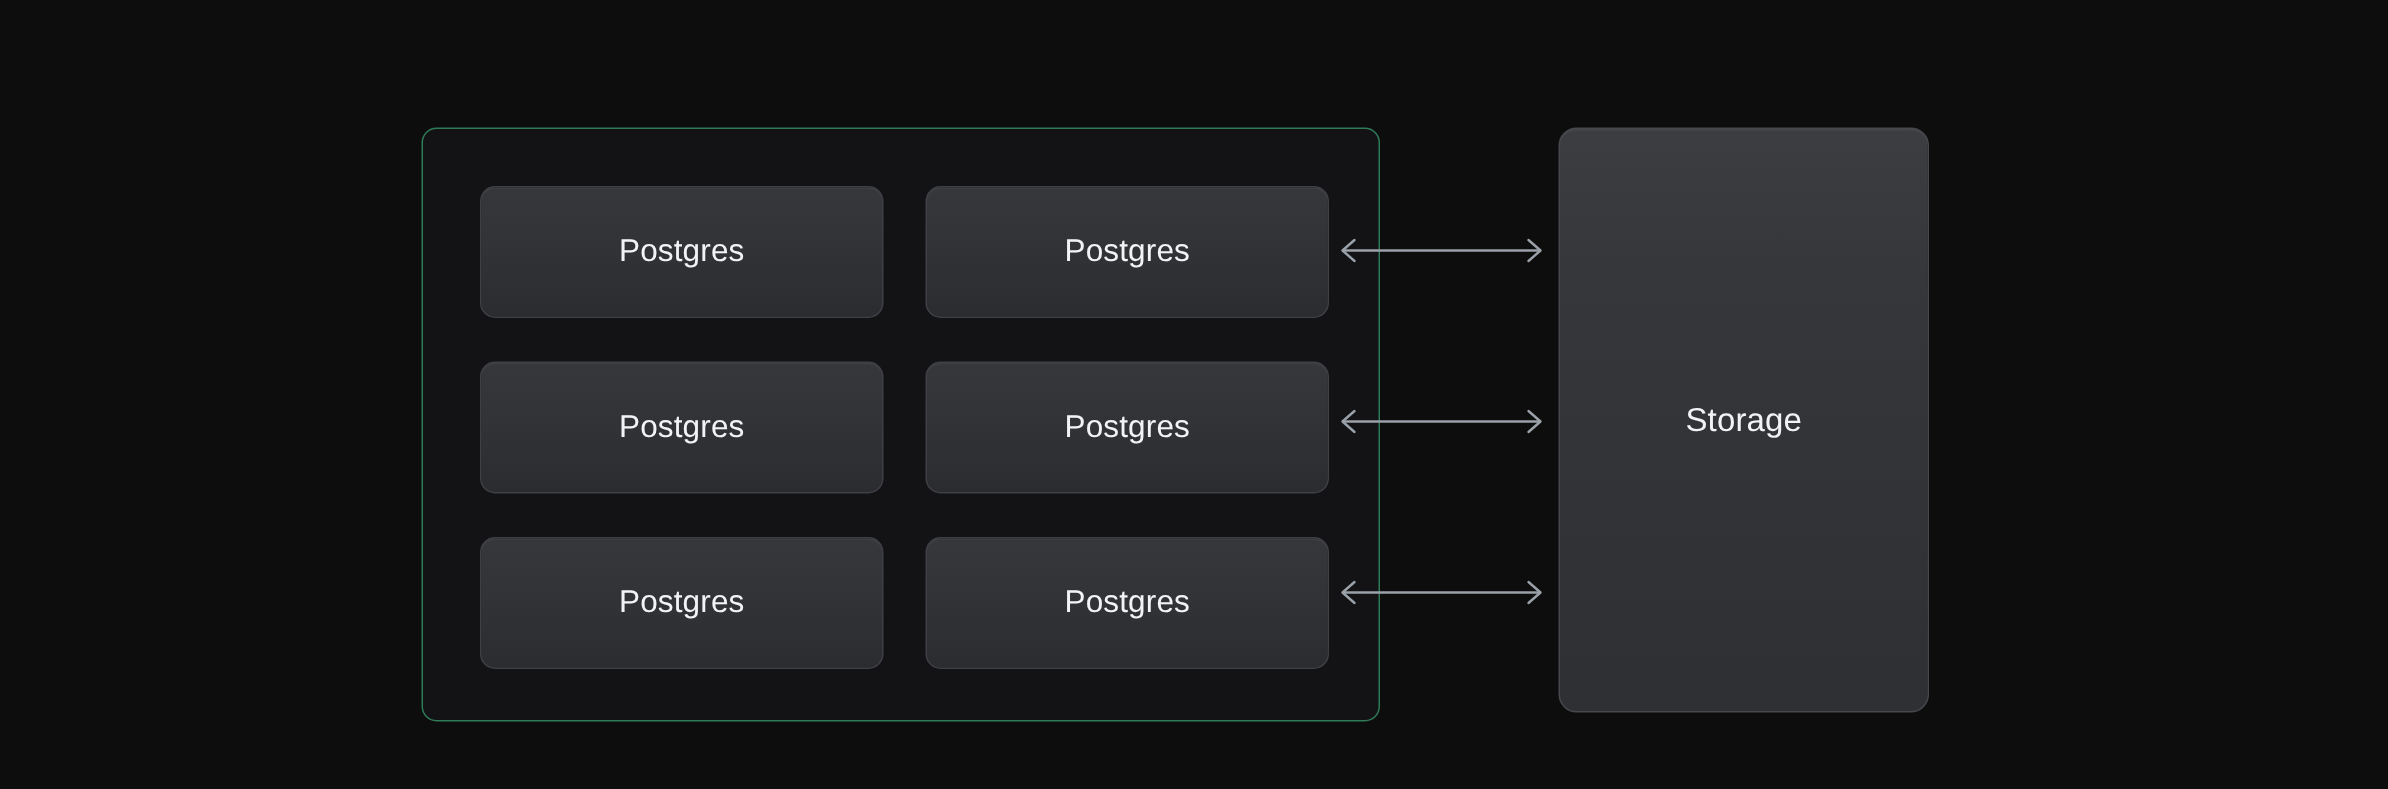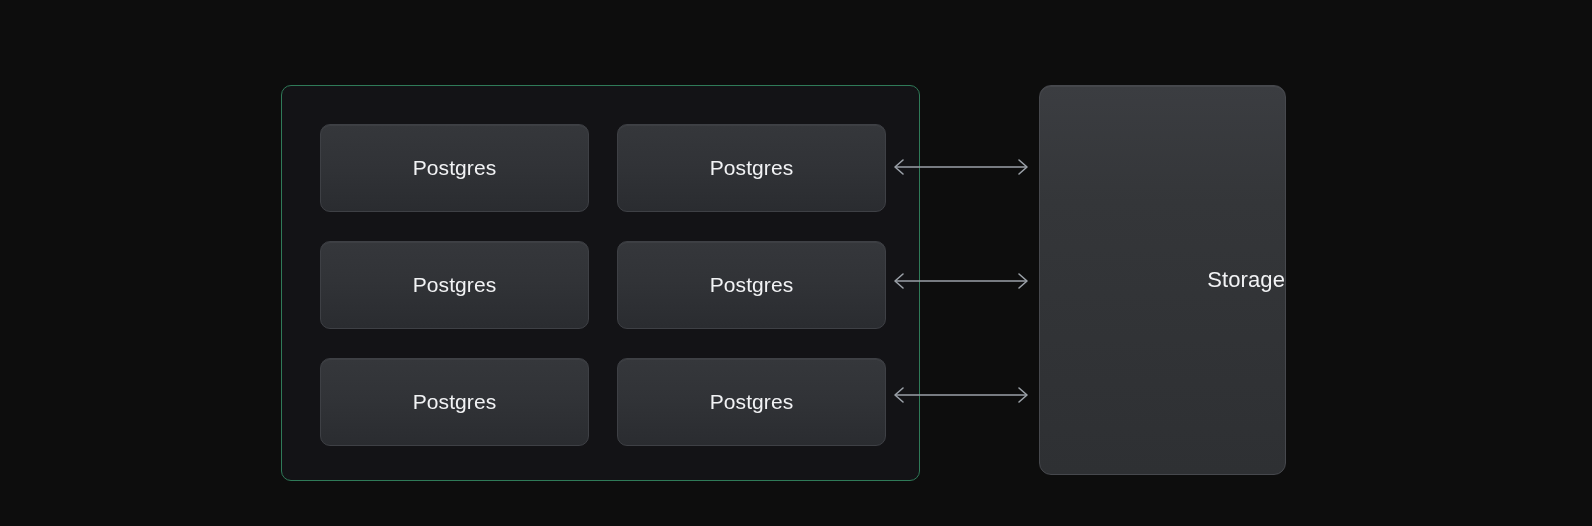--- a/index.html
+++ b/index.html
@@ -100,21 +100,21 @@
     top: 85px;
     width: 247px;
     height: 390px;
     box-sizing: border-box;
     border-radius: 12px;
     border: 1px solid #46484d;
     background: linear-gradient(180deg, #3b3d41 0%, #343639 30%, #2e3033 100%);
     box-shadow: inset 0 1px 0 rgba(255,255,255,0.055);
     display: flex;
     align-items: center;
-    justify-content: flex-end;
+    justify-content: center;
   }
   #storage-label {
     color: #f2f3f5;
     font-size: 22px;
     font-weight: 400;
     letter-spacing: 0.1px;
     line-height: 26px;
   }
 </style>
 </head>

